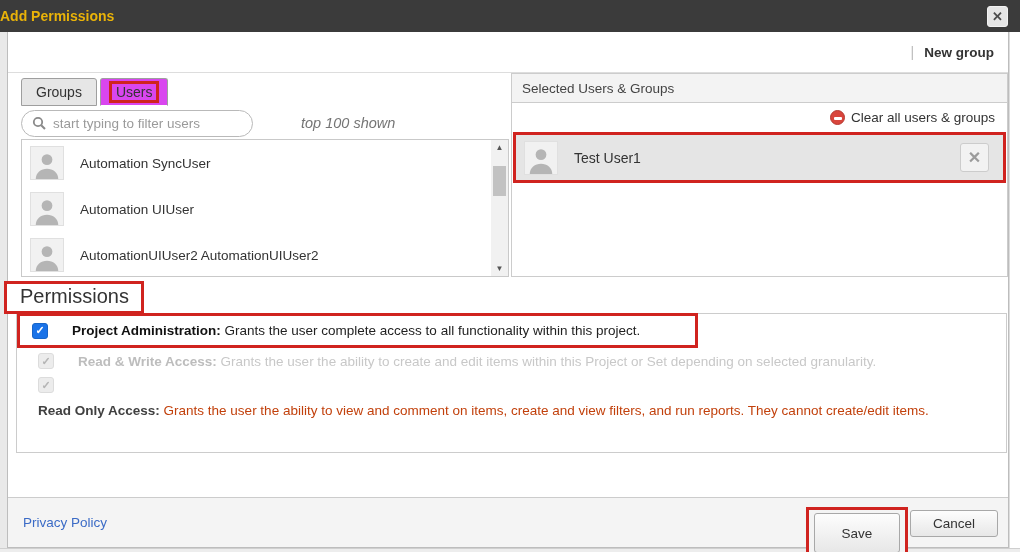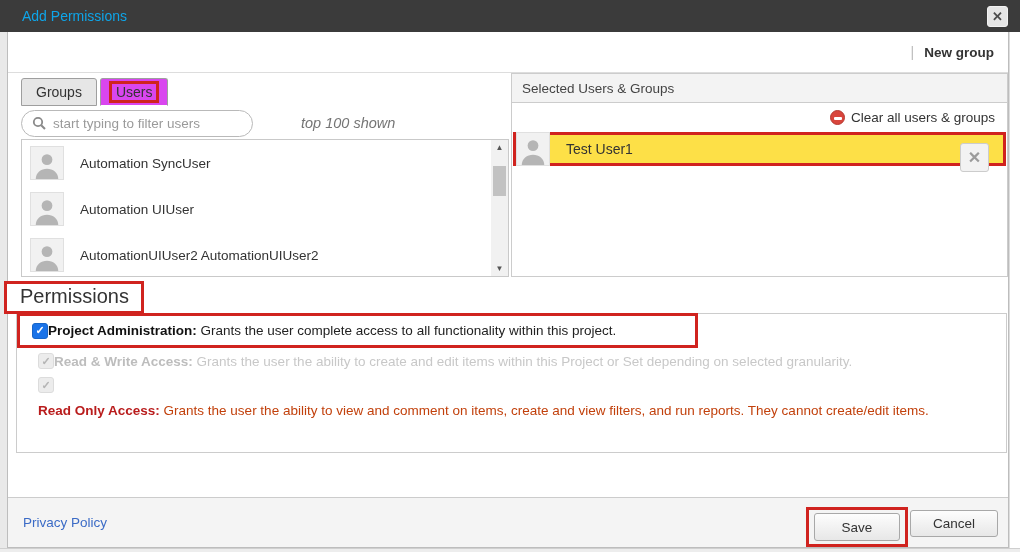--- a/index.html
+++ b/index.html
@@ -6,21 +6,21 @@
   html,body { font-family:"Liberation Sans", sans-serif; }
   #screen {
     position:relative; width:1020px; height:552px; background:#e9e9e9;
     overflow:hidden; font-size:13px; color:#333;
   }
   
   .titlebar {
     position:absolute; left:0; top:0; width:1020px; height:32px;
     background:#3b3b3b; display:flex; align-items:center;
   }
-  .titlebar .title { color:#0ea5e9; font-weight:normal; font-size:14px; margin-left:22px; }
+  .titlebar .title { color:#eab308; font-weight:bold; font-size:14px; }
   .close-btn {
     position:absolute; right:12px; top:6px; width:21px; height:21px;
     background:#e5e5e5; border:1px solid #f2f2f2; border-radius:3px;
     display:flex; align-items:center; justify-content:center;
     color:#4c4c4c; font-weight:bold; font-size:13px; cursor:pointer;
   }
   
   .modal {
     position:absolute; left:7px; top:32px; width:1002px; height:516px;
     background:#fff; border:1px solid #bdbdbd; border-top:none;
@@ -94,21 +94,21 @@
   .clear-icon {
     width:15px; height:15px; border-radius:50%; background:#d9453c; border:1px solid #b53a31;
     position:relative; margin-right:6px;
   }
   .clear-icon::after {
     content:""; position:absolute; left:3px; top:6px; width:8px; height:2.5px; background:#fff; border-radius:1px;
   }
   .clear-label { color:#333; font-size:13.5px; }
   .selected-row {
     margin:0 1px; border:3px solid var(--color-annotation,#d0231f);
-    height:34px; display:flex; align-items:center; position:relative; background:#fde047;
+    height:51px; display:flex; align-items:center; padding-left:8px; position:relative; background:#e5e5e5;
   }
   .selected-name { margin-left:16px; font-size:14px; color:#333; }
   .remove-btn {
     position:absolute; right:14px; top:8px; width:29px; height:29px;
     background:#f2f2f2; border:1px solid #ccc; border-radius:3px;
     display:flex; align-items:center; justify-content:center;
     color:#9b9b9b; font-weight:bold; font-size:16px; cursor:pointer;
   }
 
   
@@ -126,47 +126,47 @@
     border:3px solid var(--color-annotation,#d0231f); background:#fff; z-index:2;
     display:flex; align-items:center; padding-left:12px;
   }
   .checkbox {
     width:16px; height:16px; border-radius:3px; flex:0 0 auto;
     display:flex; align-items:center; justify-content:center;
     font-size:11px; font-weight:bold;
   }
   .checkbox.checked { background:var(--color-checkbox,#1a73e8); border:1px solid #1765c8; color:#fff; }
   .checkbox.disabled { background:#ececec; border:1px solid #dcdcdc; color:#b5b5b5; }
-  .perm-text { margin-left:0; font-size:13.5px; color:#222; }
+  .perm-text { margin-left:24px; font-size:13.5px; color:#222; }
   .perm-label { font-weight:bold; color:#111; }
   .perm-row { position:absolute; display:flex; align-items:center; }
   .perm-row.disabled .perm-label { color:#bdbdbd; }
   .perm-row.disabled .perm-desc { color:#c8c8c8; }
   .perm-row2 { left:30px; top:321px; width:960px; }
   .perm-row3-check { left:30px; top:345px; }
   .perm-row3-text {
     position:absolute; left:30px; top:368px; width:958px;
     font-size:13.5px; line-height:22px;
   }
-  .perm-row3-text .perm-label { color:#b91c1c; }
+  .perm-row3-text .perm-label { color:#404040; }
   .perm-row3-text .perm-desc { color:#c2410c; }
 
   
   .footer {
     position:absolute; left:0; top:465px; width:1000px; height:50px;
     background:#f4f4f4; border-top:1px solid #ccc;
     display:flex; align-items:center;
   }
   .privacy-link { margin-left:15px; color:#3b6bc6; font-size:13.5px; cursor:pointer; }
   .save-box {
     position:absolute; right:100px; top:9px; border:3px solid var(--color-annotation,#d0231f);
     padding:3px 5px; background:#f4f4f4;
   }
   .btn {
-    height:28px; background:linear-gradient(#fdfdfd,#e7e7e7);
+    height:40px; background:linear-gradient(#fdfdfd,#e7e7e7);
     border:1px solid #a8a8a8; border-radius:3px; color:#333;
     font-family:"Liberation Sans", sans-serif; font-size:13.5px; cursor:pointer;
   }
   .btn.save { width:86px; }
   .btn.cancel { position:absolute; right:10px; top:12px; width:88px; height:27px; }
 </style>
 </head>
 <body>
 
 <div id="screen">

